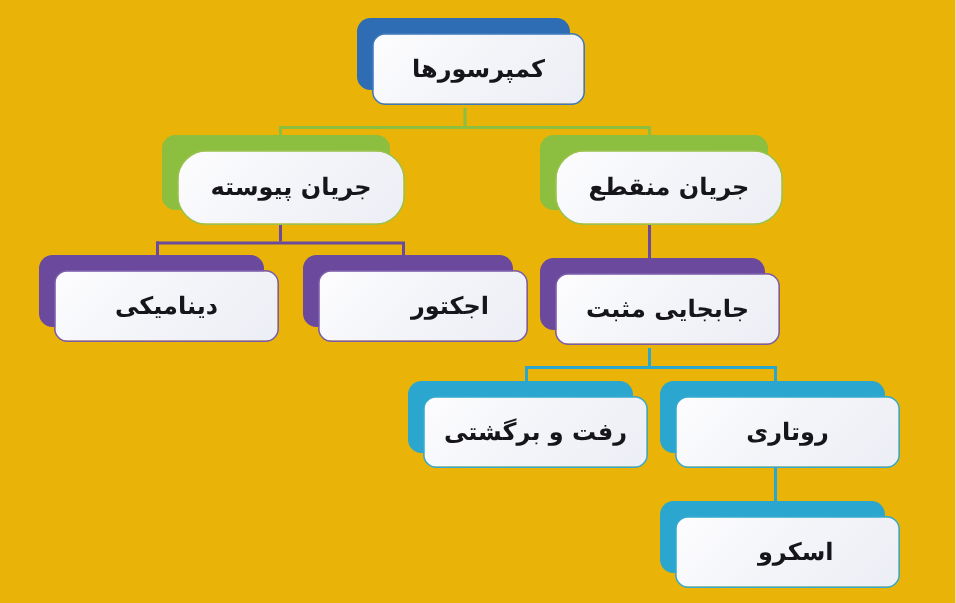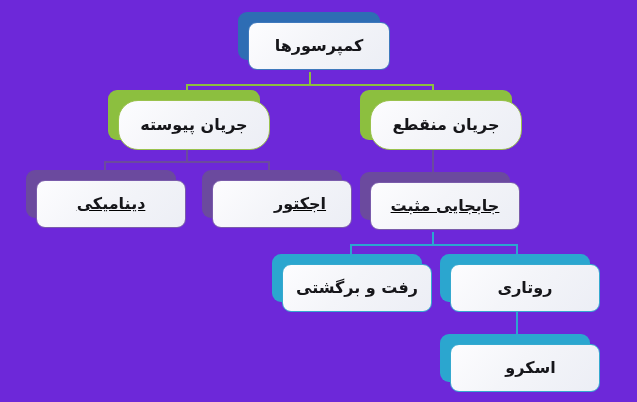--- a/index.html
+++ b/index.html
@@ -5,21 +5,21 @@
 <style>
   html, body {
     margin: 0;
     padding: 0;
     background: #ffffff;
   }
   #stage {
     position: relative;
     width: 637px;
     height: 402px;
-    background: #6d28d9;
+    background: #eab308;
     overflow: hidden;
     font-family: "DejaVu Sans", sans-serif;
   }
 
   
   .conn {
     position: absolute;
     pointer-events: none;
   }
   .conn.h { height: 0; border-top-width: 2px; border-top-style: solid; }
@@ -59,21 +59,21 @@
     color: #16161a;
     text-align: center;
     line-height: 1.15;
     white-space: nowrap;
     padding: 0 6px;
   }
 
   
   .tier-root .face { border-color: #3f79bd; }
   .tier-green .face { border-color: #9ac24d; border-radius: 20px; }
-  .tier-purple .face { border-color: #7a5cab; text-decoration: underline; }
+  .tier-purple .face { border-color: #7a5cab; }
   .tier-cyan .face { border-color: #35a9cf; }
 </style>
 </head>
 <body>
 
 <div id="stage">
 
   <div class="conn v" style="left:309px; top:72px; height:12px; border-left-color:#8cbf3f;"></div>
   <div class="conn h" style="left:186px; top:84px; width:246px; border-top-color:#8cbf3f;"></div>
   <div class="conn v" style="left:186px; top:84px; height:14px; border-left-color:#8cbf3f;"></div>

